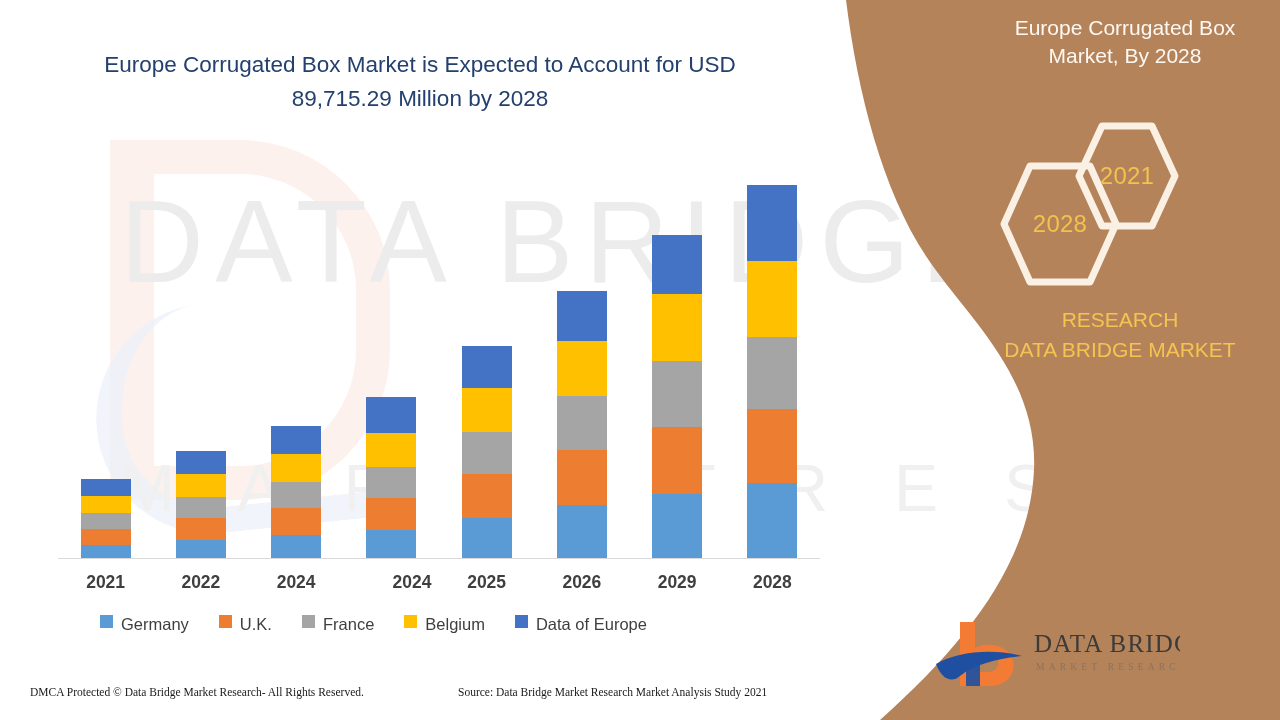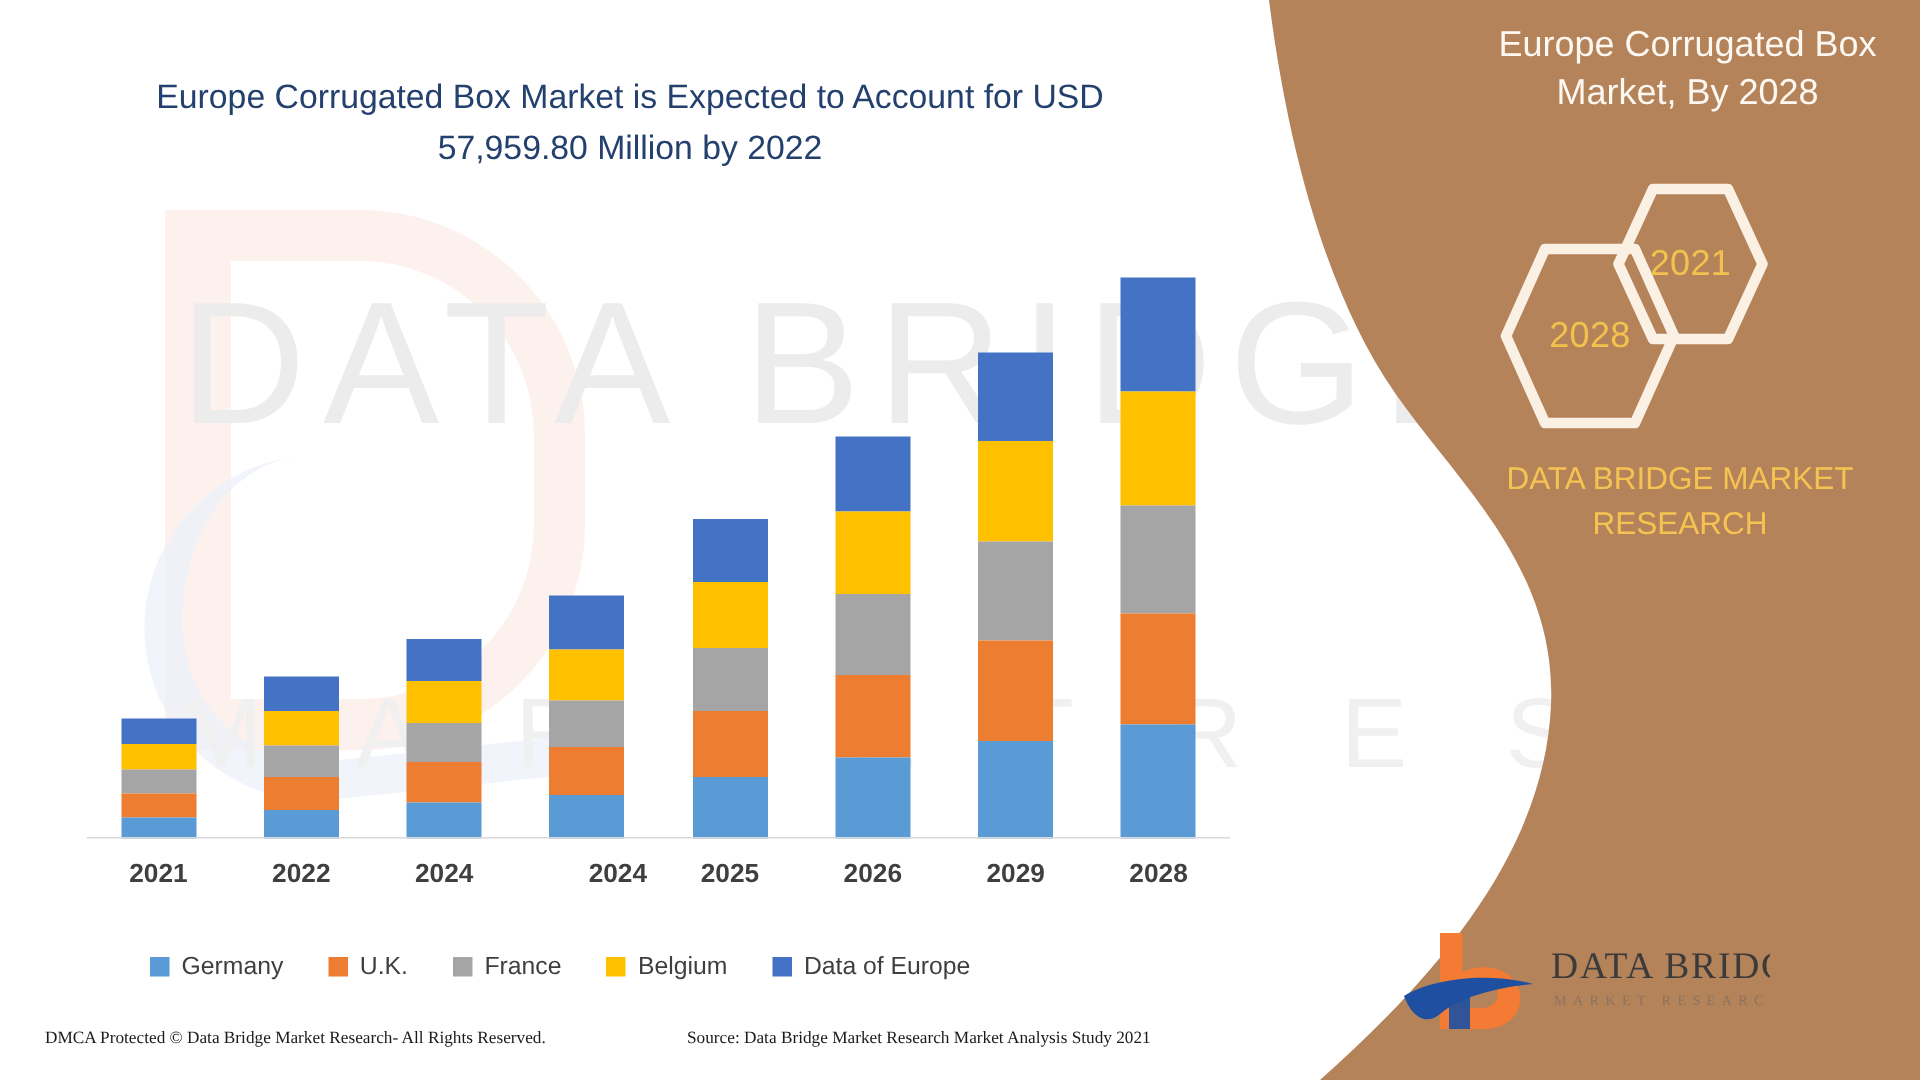--- a/index.html
+++ b/index.html
@@ -36,21 +36,21 @@
     transform:rotate(-6deg); opacity:.8;
   }
 
   
   .brown-panel { position:absolute; right:0; top:0; width:460px; height:720px; z-index:4; }
   .brown-panel svg { display:block; width:460px; height:720px; }
 
   .panel-content { position:absolute; right:0; top:0; width:460px; height:720px; z-index:5; pointer-events:none; }
   .panel-title {
     position:absolute; left:160px; top:14px; width:290px;
-    text-align:center; color:#fdf8f2; font-size:24px; line-height:1.34;
+    text-align:center; color:#fdf8f2; font-size:21px; line-height:1.34;
     font-family:"Liberation Sans", sans-serif; font-weight:400;
   }
   .hex-wrap { position:absolute; left:160px; top:130px; width:290px; height:160px; }
   .hex { position:absolute; }
   .hex svg { display:block; overflow:visible; }
   .hex-label {
     position:absolute; inset:0; display:flex; align-items:center; justify-content:center;
     color:#F2C14E; font-size:24px; font-family:"Liberation Sans", sans-serif; letter-spacing:.01em;
   }
   .hex-2028 { left:20px; top:32px; width:120px; height:124px; }
@@ -83,21 +83,21 @@
   .xlab {
     position:absolute; width:80px; text-align:center;
     font-size:17.5px; color:#3f3f3f; font-weight:700;
     font-family:"Liberation Sans", sans-serif; top:0;
   }
 
   .legend {
     position:absolute; left:100px; top:615px; z-index:3;
     display:flex; align-items:center; gap:30px;
   }
-  .lg-item { display:flex; align-items:center; gap:8px;margin-top:20px; }
+  .lg-item { display:flex; align-items:flex-start; gap:8px; }
   .lg-swatch { width:13px; height:13px; display:block; }
   .lg-text { font-size:16.5px; color:#3f3f3f; font-family:"Liberation Sans", sans-serif; }
 
   
   .footer { position:absolute; left:0; top:686px; width:860px; z-index:6; }
   .foot-txt {
     position:absolute; top:0; font-size:11.5px; color:#1a1a1a;
     font-family:"Liberation Serif", serif; white-space:nowrap;
   }
   .foot-dmca { left:30px; }
@@ -108,21 +108,21 @@
 
 <div id="stage">
 
   <div class="wm-layer">
     <div class="wm-b"></div>
     <div class="wm-b2"></div>
     <div class="wm-text wm-1">DATA BRIDGE</div>
     <div class="wm-text wm-2">M A R K E T   R E S E A R C H</div>
   </div>
 
-  <div class="headline">Europe Corrugated Box Market is Expected to Account for USD 57,959.80 Million by 2022</div>
+  <div class="headline">Europe Corrugated Box Market is Expected to Account for USD 89,715.29 Million by 2028</div>
 
   <div class="chart">
     <div class="plot" id="plot">
         <div class="bar-group" style="left: 22.625px; width: 50px;">
           <div class="seg" style="height: 17px; background: rgb(68, 114, 196);"></div>
           <div class="seg" style="height: 17px; background: rgb(255, 192, 0);"></div>
           <div class="seg" style="height: 16px; background: rgb(165, 165, 165);"></div>
           <div class="seg" style="height: 16px; background: rgb(237, 125, 49);"></div>
           <div class="seg" style="height: 14px; background: rgb(91, 155, 213);"></div>
         </div>
@@ -232,22 +232,22 @@
       </div>
       <div class="hex hex-2021">
         <svg width="104" height="108" viewBox="0 0 104 108" aria-hidden="true">
           <polygon points="27,4 77,4 100,54 77,104 27,104 4,54" fill="none" stroke="#FAF0E4" stroke-width="7" stroke-linejoin="round"></polygon>
         </svg>
         <div class="hex-label">2021</div>
       </div>
     </div>
 
     <div class="brand-lines">
+      <div>RESEARCH</div>
       <div>DATA BRIDGE MARKET</div>
-      <div>RESEARCH</div>
     </div>
 
     <div class="logo">
       <svg width="250" height="72" viewBox="0 0 250 72" aria-hidden="true">
         <path d="M30 4 L45 4 L45 30 C57 24 76 26 82 40 C88 55 76 68 60 68 L38 68 L38 54 L58 54 C66 54 70 48 68 42 C66 36 58 33 50 37 L45 40 L45 68 L30 68 Z" fill="#F47B34"></path>
         <path d="M6 46 C26 34 62 30 92 38 C70 40 44 46 30 58 C22 65 12 62 6 46 Z" fill="#1F4FA0"></path>
         <path d="M36 42 L50 42 L50 68 L36 68 Z" fill="#1F4FA0" opacity="0.92"></path>
         <text x="104" y="34" font-family="Liberation Serif, serif" font-size="25" fill="#3b3b3b" letter-spacing="1.2">DATA BRIDGE</text>
         <text x="106" y="52" font-family="Liberation Serif, serif" font-size="9.5" fill="#8a7360" letter-spacing="4.2">MARKET RESEARCH</text>
       </svg>

